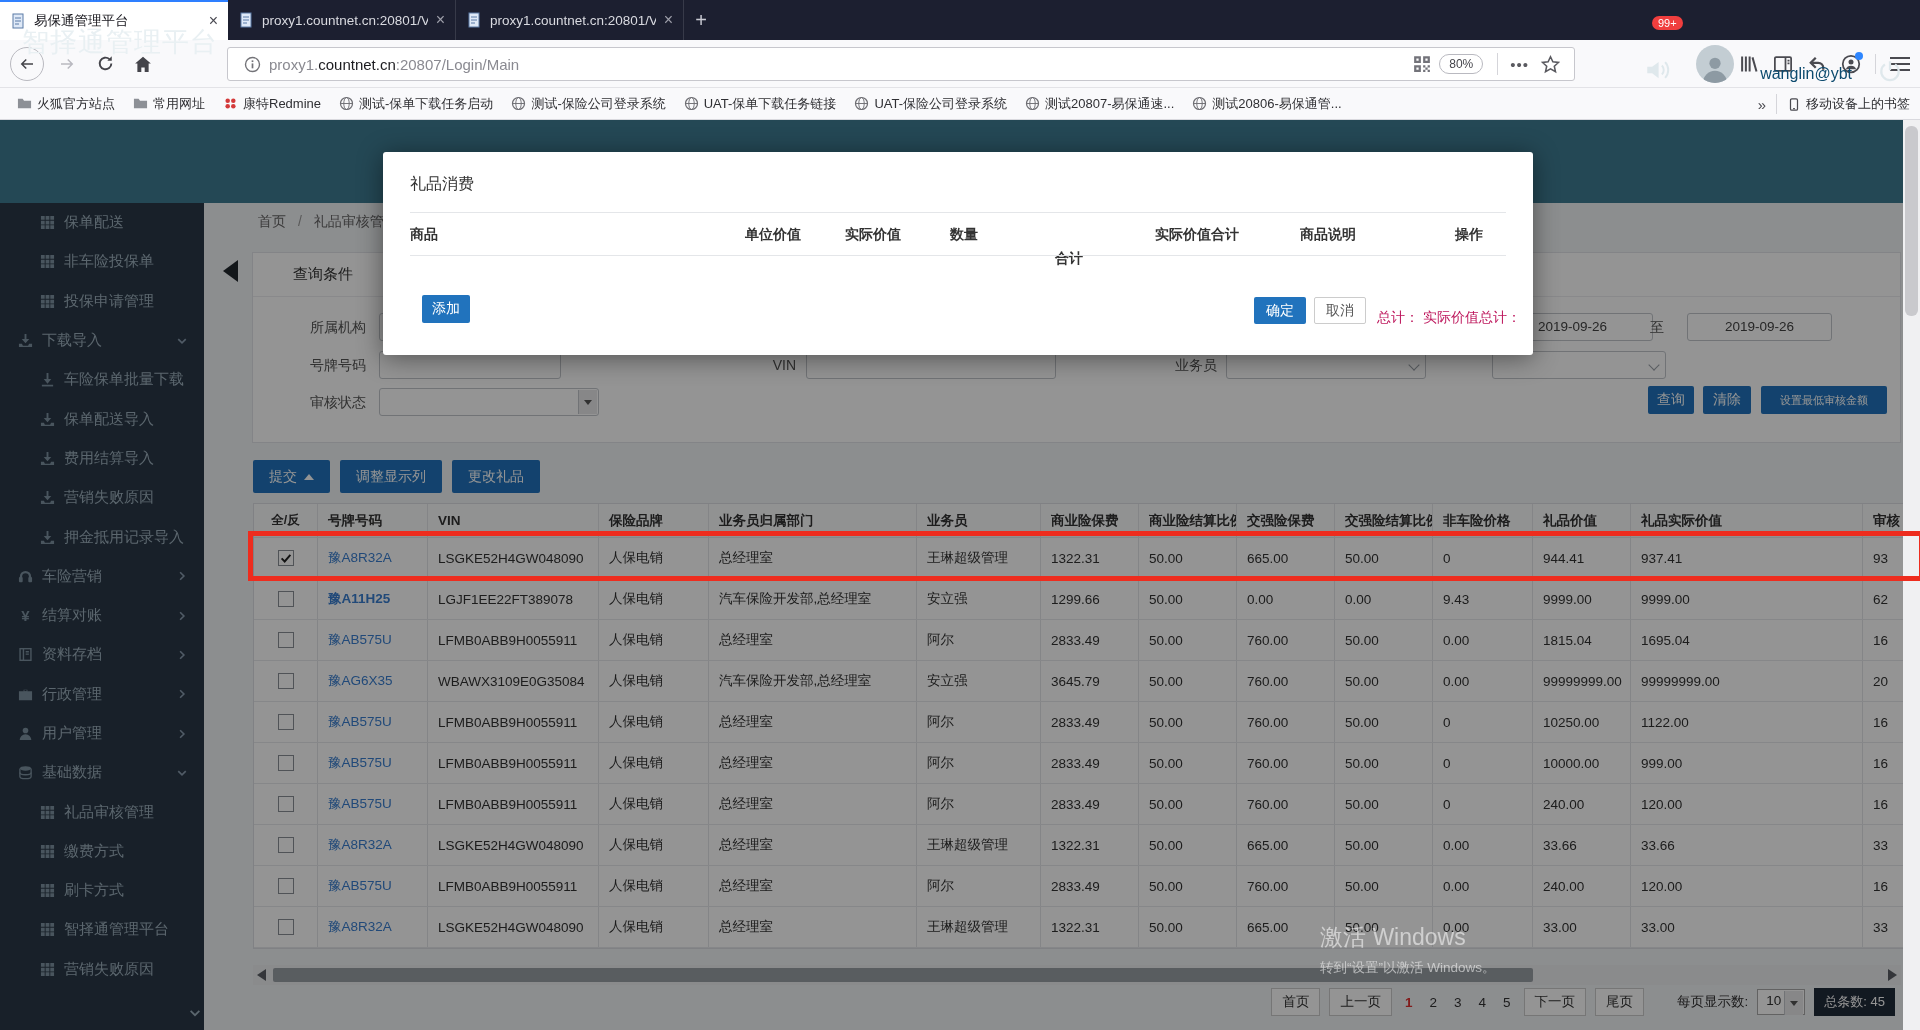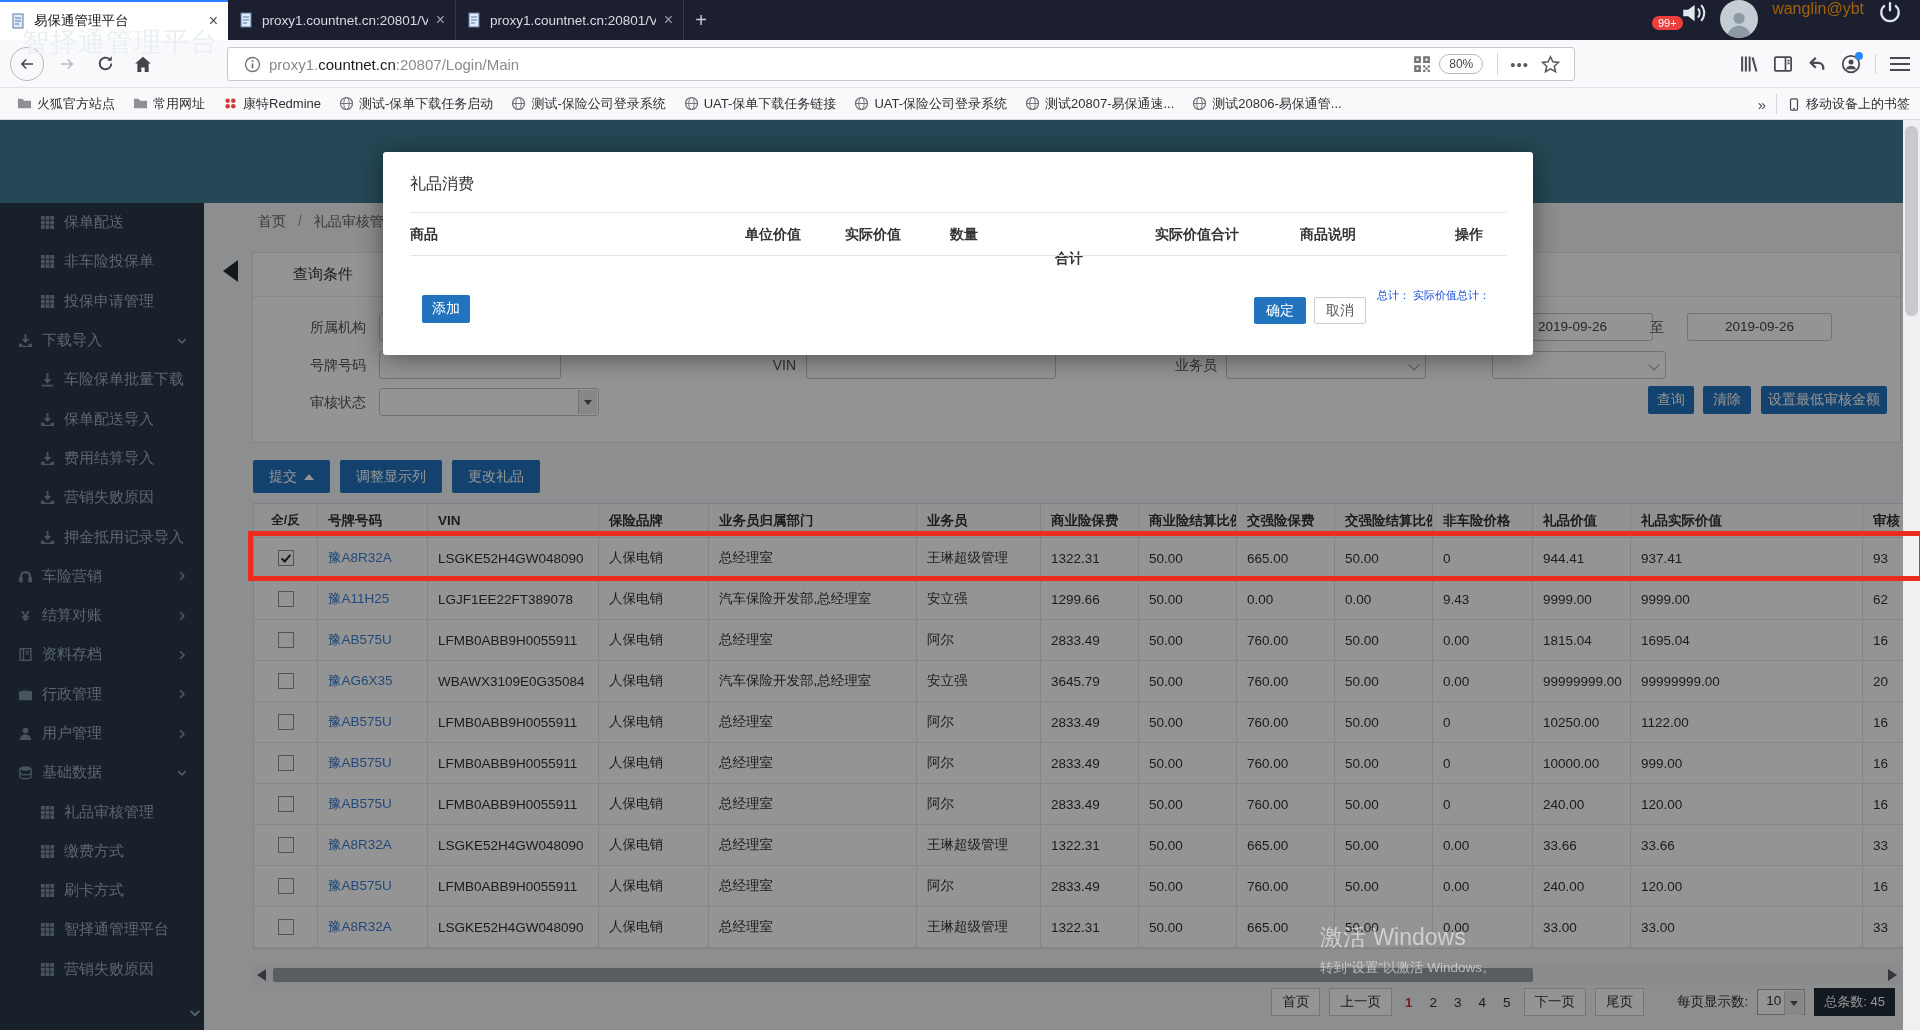--- a/index.html
+++ b/index.html
@@ -42,21 +42,21 @@
   .bm .icon{width:15px;height:15px}
   #bm-right{position:absolute;right:6px;top:0;height:32px;display:flex;align-items:center;gap:10px;background:#f9f9fb;padding:0 4px}
   #bm-overflow{font-size:15px;color:#4a4a50}
   .v-sep{width:1px;height:20px;background:#d5d5da}
   #bm-mobile{display:flex;align-items:center;gap:5px;font-size:13px;color:#2f2f33}
   #bm-mobile .icon{width:14px;height:15px;color:#4a4a50}
 
   
   #appheader{position:absolute;left:0;top:120px;width:1920px;height:83px;background:#3f7d93}
   #app-title{position:absolute;left:22px;top:24px;font-size:27px;color:#e9f0f3;letter-spacing:1px}
-  #hdr-right{position:absolute;right:18px;top:0;height:83px;display:flex;align-items:flex-start;gap:14px;color:#a16207}
+  #hdr-right{position:absolute;right:18px;top:0;height:83px;display:flex;align-items:flex-end;gap:26px;color:#0c4a6e}
   #speaker{width:26px;height:26px;color:#dfe8ec;position:relative}
   #notif-badge{position:absolute;left:1652px;top:16px;background:#f03e3e;color:#fff;font-size:11px;padding:1px 6px;border-radius:8px}
   #avatar{width:38px;height:38px;border-radius:50%;background:#c3cdd3;color:#8d9aa3;overflow:hidden;display:flex;align-items:flex-end;justify-content:center}
   #avatar svg{width:30px;height:30px}
   #username{font-size:16px}
   #power{width:24px;height:24px;color:#dfe8ec}
 
   #sidebar{position:absolute;left:0;top:203px;width:204px;height:827px;background:#2a3847;overflow:hidden}
   .side-item{height:39.3px;display:flex;align-items:center;color:#9db0bd;font-size:15px;position:relative}
   .side-item .icon{width:16px;height:16px;color:#7f93a2;margin-right:9px}
@@ -115,21 +115,21 @@
   #wm2{font-size:13.5px;margin-top:6px}
 
   #modal{position:absolute;left:383px;top:152px;width:1150px;height:203px;background:#fff;border-radius:3px;
          box-shadow:0 3px 26px rgba(0,0,0,.45);z-index:100}
   #modal-title{position:absolute;left:27px;top:22px;font-size:16px;color:#333}
   .m-div{position:absolute;left:27px;width:1096px;height:1px;background:#e4e6e9}
   .m-col{position:absolute;top:74px;font-size:14px;font-weight:bold;color:#333;white-space:nowrap}
   #modal-add{position:absolute;left:39px;top:143px;width:48px;height:28px}
   #modal-ok{position:absolute;left:871px;top:145px;width:52px;height:27px}
   #modal-cancel{position:absolute;left:931px;top:145px;width:52px;height:27px;background:#fff;border:1px solid #ccc;color:#555;font-size:14px;border-radius:2px}
-  #modal-total{position:absolute;left:994px;top:136px;font-size:11px;color:#1d4ed8;white-space:nowrap}
+  #modal-total{position:absolute;left:994px;top:157px;font-size:14px;color:#be185d;white-space:nowrap}
 </style>
 </head>
 <body>
 
 <div id="screen">
 
   <div id="tabbar">
 
   <div class="tab active">
         <span class="icon" style="width: 16px; height: 16px;">
@@ -623,21 +623,21 @@
       <div class="q-input combo" style="left:1239px;top:98px;width:174px">
           <span class="chevdn"></span>
         </div>
 
       <div class="q-label" style="left:8px;top:141px">审核状态</div>
       <div class="q-input" style="left:126px;top:135px;width:220px">
           <span class="sel-btn"></span>
         </div>
       <button class="btn-blue" style="position:absolute;left:1395px;top:133px;width:46px;height:28px">查询</button>
       <button class="btn-blue" style="position:absolute;left:1450px;top:133px;width:48px;height:28px">清除</button>
-      <button class="btn-blue" style="position:absolute;left:1508px;top:133px;width:126px;height:28px;font-size:14px">设置最低审核金额</button>
+      <button class="btn-blue" style="position:absolute;left:1508px;top:133px;width:126px;height:28px;font-size:11px">设置最低审核金额</button>
     </div>
 
     <div id="btnrow">
       <button class="btn-blue">
           <span>提交</span>
           <span class="tri-up"></span>
         </button>
       <button class="btn-blue">调整显示列</button>
       <button class="btn-blue">更改礼品</button>
     </div>
@@ -676,21 +676,21 @@
           <div class="g-cell" style="flex: 0 0 98px; width: 98px;">50.00</div>
           <div class="g-cell" style="flex: 0 0 100px; width: 100px;">0</div>
           <div class="g-cell" style="flex: 0 0 98px; width: 98px;">944.41</div>
           <div class="g-cell" style="flex: 0 0 232px; width: 232px;">937.41</div>
           <div class="g-cell" style="flex: 0 0 238px; width: 238px;">93</div>
         </div>
         <div class="g-row">
           <div class="g-cell" style="flex: 0 0 64px; width: 64px;">
             <div class="cb"></div>
           </div>
-          <div class="g-cell link" style="flex: 0 0 110px; width: 110px;">豫A11H25</div>
+          <div class="g-cell link" style="flex: 0 0 110px; width: 110px; font-weight: bold;">豫A11H25</div>
           <div class="g-cell" style="flex: 0 0 171px; width: 171px;">LGJF1EE22FT389078</div>
           <div class="g-cell" style="flex: 0 0 110px; width: 110px;">人保电销</div>
           <div class="g-cell" style="flex: 0 0 208px; width: 208px;">汽车保险开发部,总经理室</div>
           <div class="g-cell" style="flex: 0 0 124px; width: 124px;">安立强</div>
           <div class="g-cell" style="flex: 0 0 98px; width: 98px;">1299.66</div>
           <div class="g-cell" style="flex: 0 0 98px; width: 98px;">50.00</div>
           <div class="g-cell" style="flex: 0 0 98px; width: 98px;">0.00</div>
           <div class="g-cell" style="flex: 0 0 98px; width: 98px;">0.00</div>
           <div class="g-cell" style="flex: 0 0 100px; width: 100px;">9.43</div>
           <div class="g-cell" style="flex: 0 0 98px; width: 98px;">9999.00</div>

